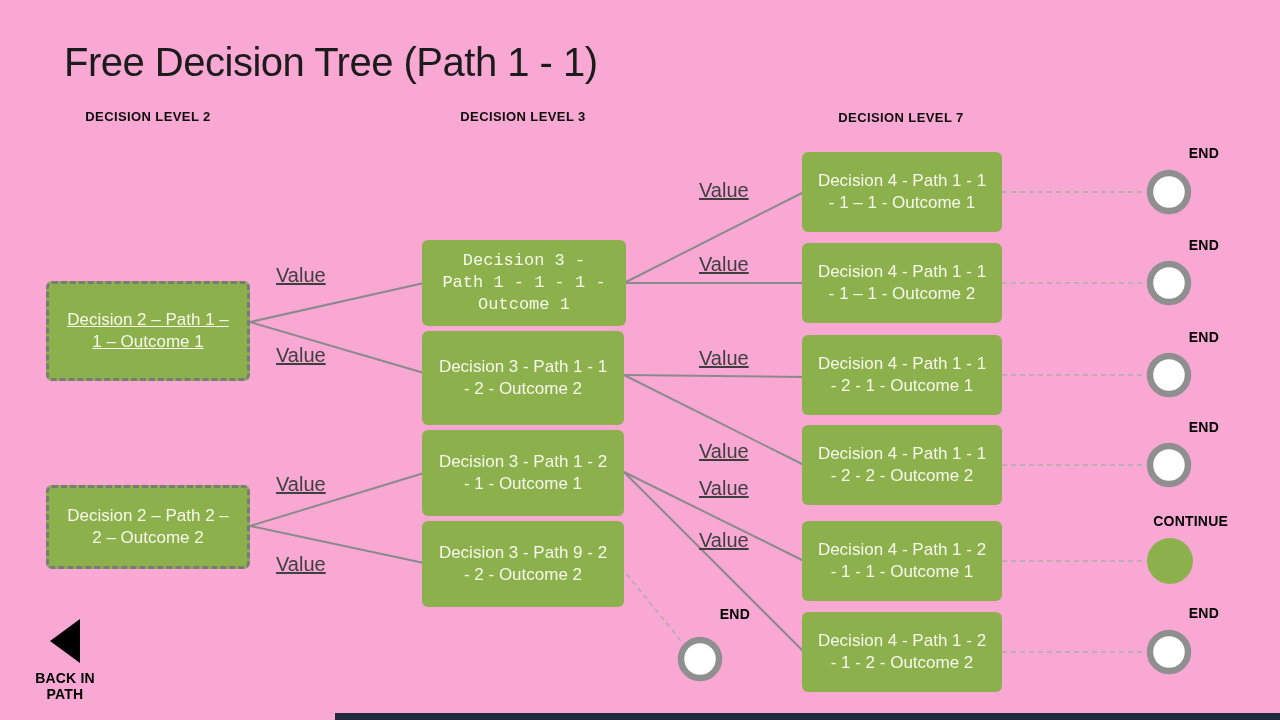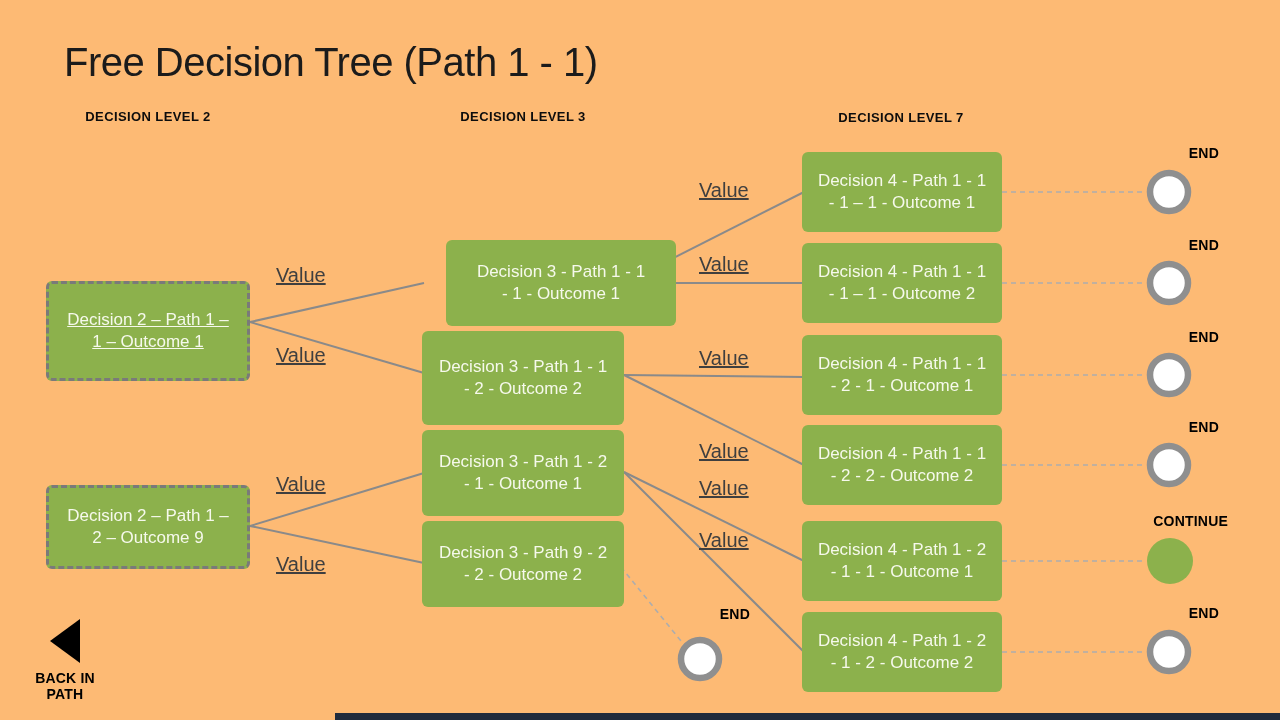--- a/index.html
+++ b/index.html
@@ -1,16 +1,16 @@
 <!DOCTYPE html>
 <html style="--green: #8CB14C; --box-text: #F6F9EC; --line-gray: #8A8A8A; --dash-line: #ADADAD; --ring-gray: #8F8F8F; --dash-gray: #7A7A7A; --value-text: #3F3F3F; --footer-navy: #202B3C;"><head>
 <meta charset="utf-8">
 <style>
   html,body{margin:0;padding:0;background:#fff;}
-  #canvas{position:relative;width:1280px;height:720px;background:#fdba74;overflow:hidden;
+  #canvas{position:relative;width:1280px;height:720px;background:#f9a8d4;overflow:hidden;
           font-family:"Liberation Sans",sans-serif;}
   svg.wires{position:absolute;left:0;top:0;z-index:1;}
   .edge{stroke:var(--line-gray,#8a8a8a);stroke-width:2;fill:none;}
   .dedge{stroke:var(--dash-line,#adadad);stroke-width:1.6;stroke-dasharray:5 4;fill:none;}
   .ring{fill:#fff;stroke:var(--ring-gray,#8f8f8f);stroke-width:6.5;}
   .dot{fill:var(--green,#8cb14c);}
 
   .title{position:absolute;left:64px;top:40px;font-size:40px;color:#1b1b1b;z-index:2;
          letter-spacing:-0.5px;white-space:nowrap;}
   .col-head{position:absolute;width:210px;text-align:center;font-size:13px;font-weight:bold;
@@ -75,24 +75,24 @@
   <div class="title">Free Decision Tree (Path 1 - 1)</div>
 
   <div class="col-head" style="left:43px;top:109px;">DECISION LEVEL 2</div>
   <div class="col-head" style="left:418px;top:109px;">DECISION LEVEL 3</div>
   <div class="col-head" style="left:796px;top:110px;">DECISION LEVEL 7</div>
 
   <div class="node dashed" style="left:46px;top:281px;width:204px;height:100px;text-decoration:underline;">
     <span class="node-text">Decision 2 – Path 1 – 1 – Outcome 1</span>
   </div>
   <div class="node dashed" style="left:46px;top:485px;width:204px;height:84px;">
-    <span class="node-text">Decision 2 – Path 1 – 2 – Outcome 9</span>
+    <span class="node-text">Decision 2 – Path 2 – 2 – Outcome 2</span>
   </div>
 
-  <div class="node" style="left:446px;top:240px;width:230px;height:86px;">
+  <div class="node" style="left:422px;top:240px;width:204px;height:86px;font-family:Liberation Mono, monospace;">
     <span class="node-text">Decision 3 - Path 1 - 1 - 1 - Outcome 1</span>
   </div>
   <div class="node" style="left:422px;top:331px;width:202px;height:94px;">
     <span class="node-text">Decision 3 - Path 1 - 1 - 2 - Outcome 2</span>
   </div>
   <div class="node" style="left:422px;top:430px;width:202px;height:86px;">
     <span class="node-text">Decision 3 - Path 1 - 2 - 1 - Outcome 1</span>
   </div>
   <div class="node" style="left:422px;top:521px;width:202px;height:86px;">
     <span class="node-text">Decision 3 - Path 9 - 2 - 2 - Outcome 2</span>

